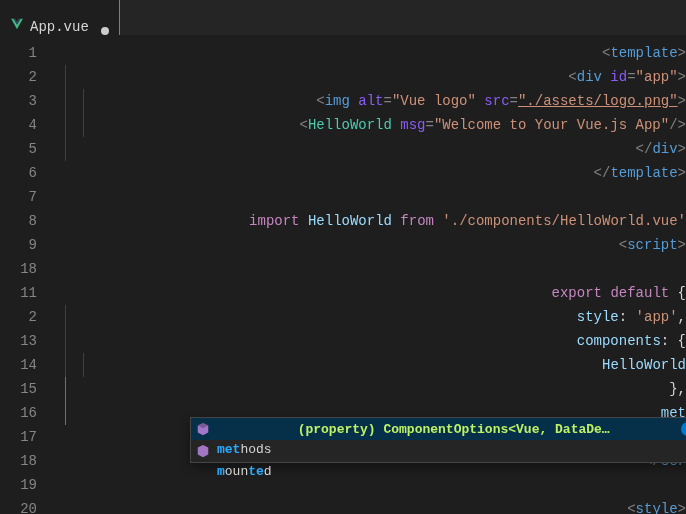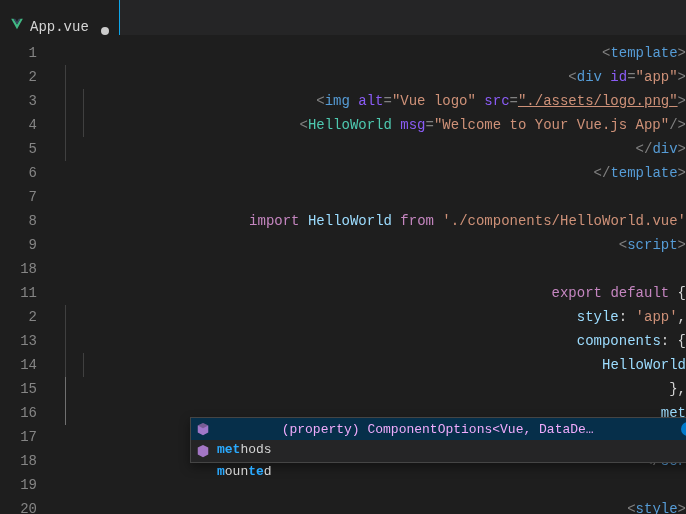--- a/index.html
+++ b/index.html
@@ -102,21 +102,21 @@
 .sicon {
   width: 16px;
   height: 16px;
   display: inline-flex;
   align-items: center;
   justify-content: center;
 }
 .sicon.cube { color: #b180d7; }
 .slabel { color: #d4d4d4; margin-top: 40px; }
 .slabel .hl { color: #2aaaff; font-weight: bold; }
-.sdetail { color: #f0abfc; margin-left: 4px; flex: 1; overflow: hidden; text-overflow: ellipsis; white-space: nowrap; }
+.sdetail { color: #bef264; margin-left: 20px; flex: 1; overflow: hidden; text-overflow: ellipsis; white-space: nowrap; font-weight: bold; }
 .sinfo {
   width: 14px; height: 14px; border-radius: 50%;
   background: #007acc; color: #fff; font-size: 10px;
   display: inline-flex; align-items: center; justify-content: center;
   font-family: sans-serif;
 }
 </style>
 </head>
 <body>
 

